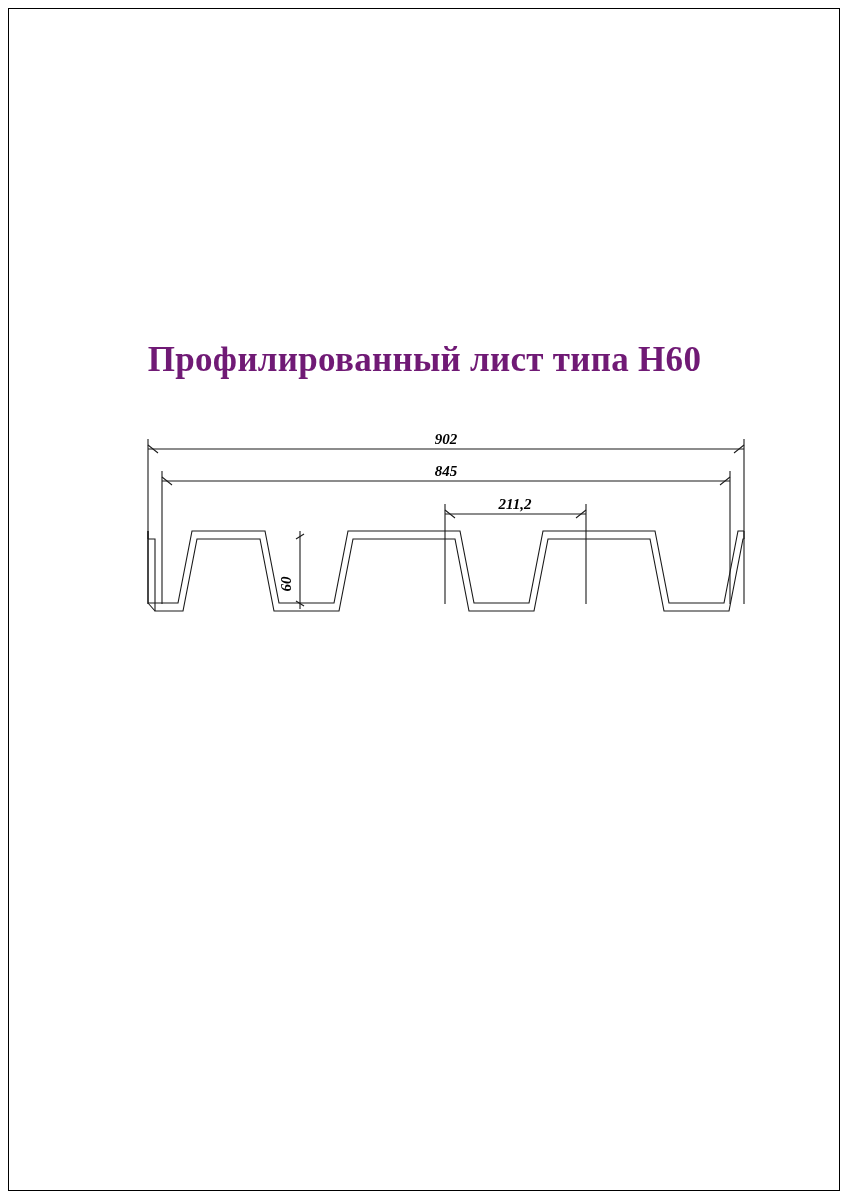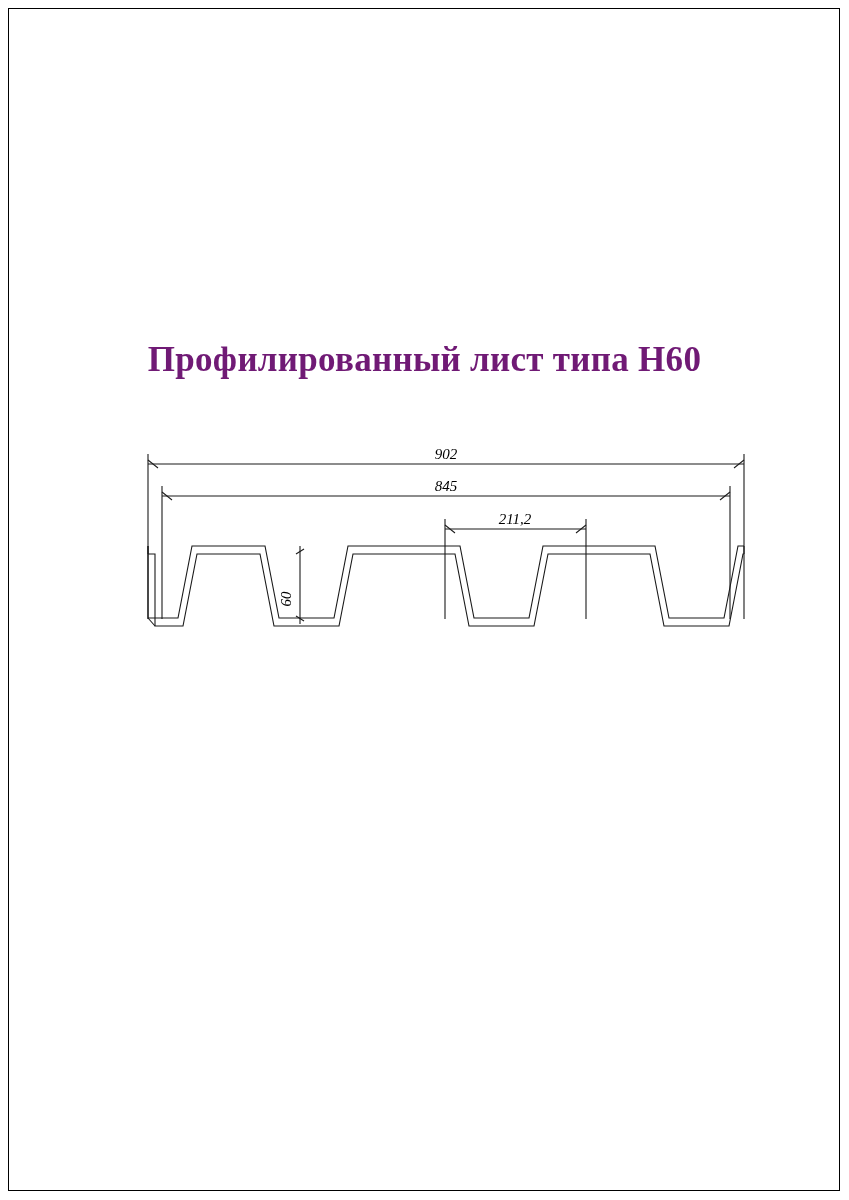--- a/index.html
+++ b/index.html
@@ -43,23 +43,24 @@
     font-family: "Liberation Serif", serif;
     font-size: 35px;
     font-weight: bold;
     letter-spacing: 0.3px;
     color: #701a75;
     white-space: nowrap;
   }
   #drawing {
     position: absolute;
     left: 110px;
-    top: 424px;
+    top: 409px;
     width: 660px;
     height: 260px;
+    font-weight: bold;
   }
   svg { display: block; }
   .dimtext {
     font-family: "Liberation Serif", serif;
     font-style: italic;
     font-size: 15px;
     fill: #000000;
   }
 </style>
 </head>

